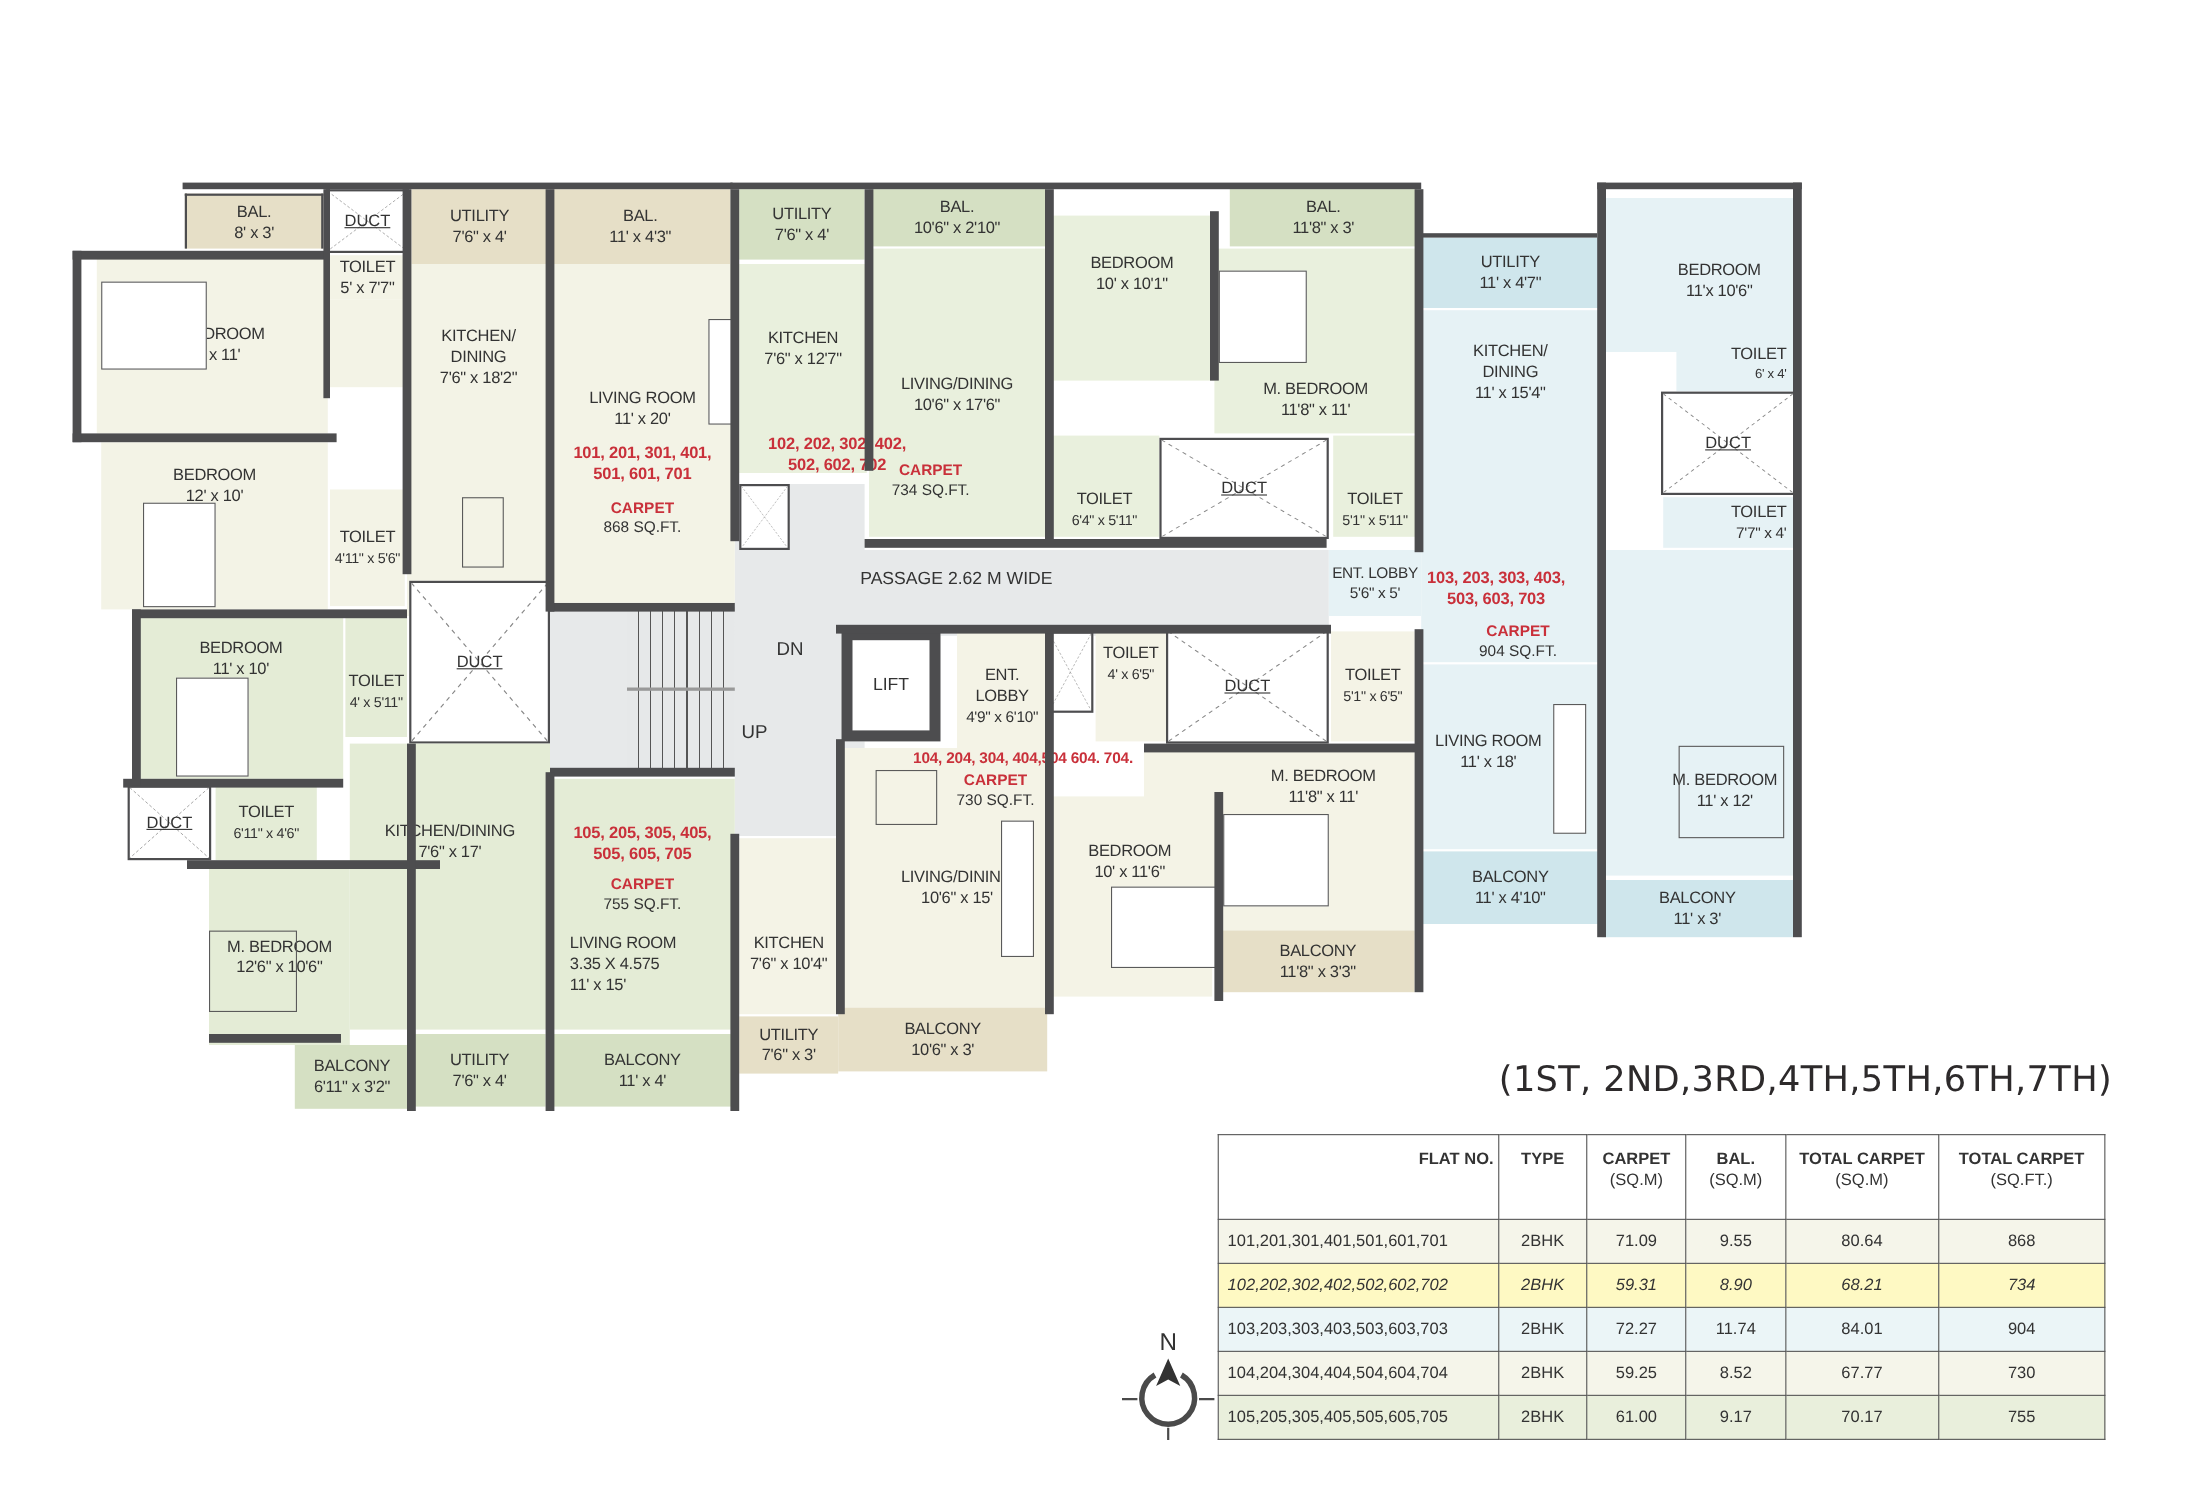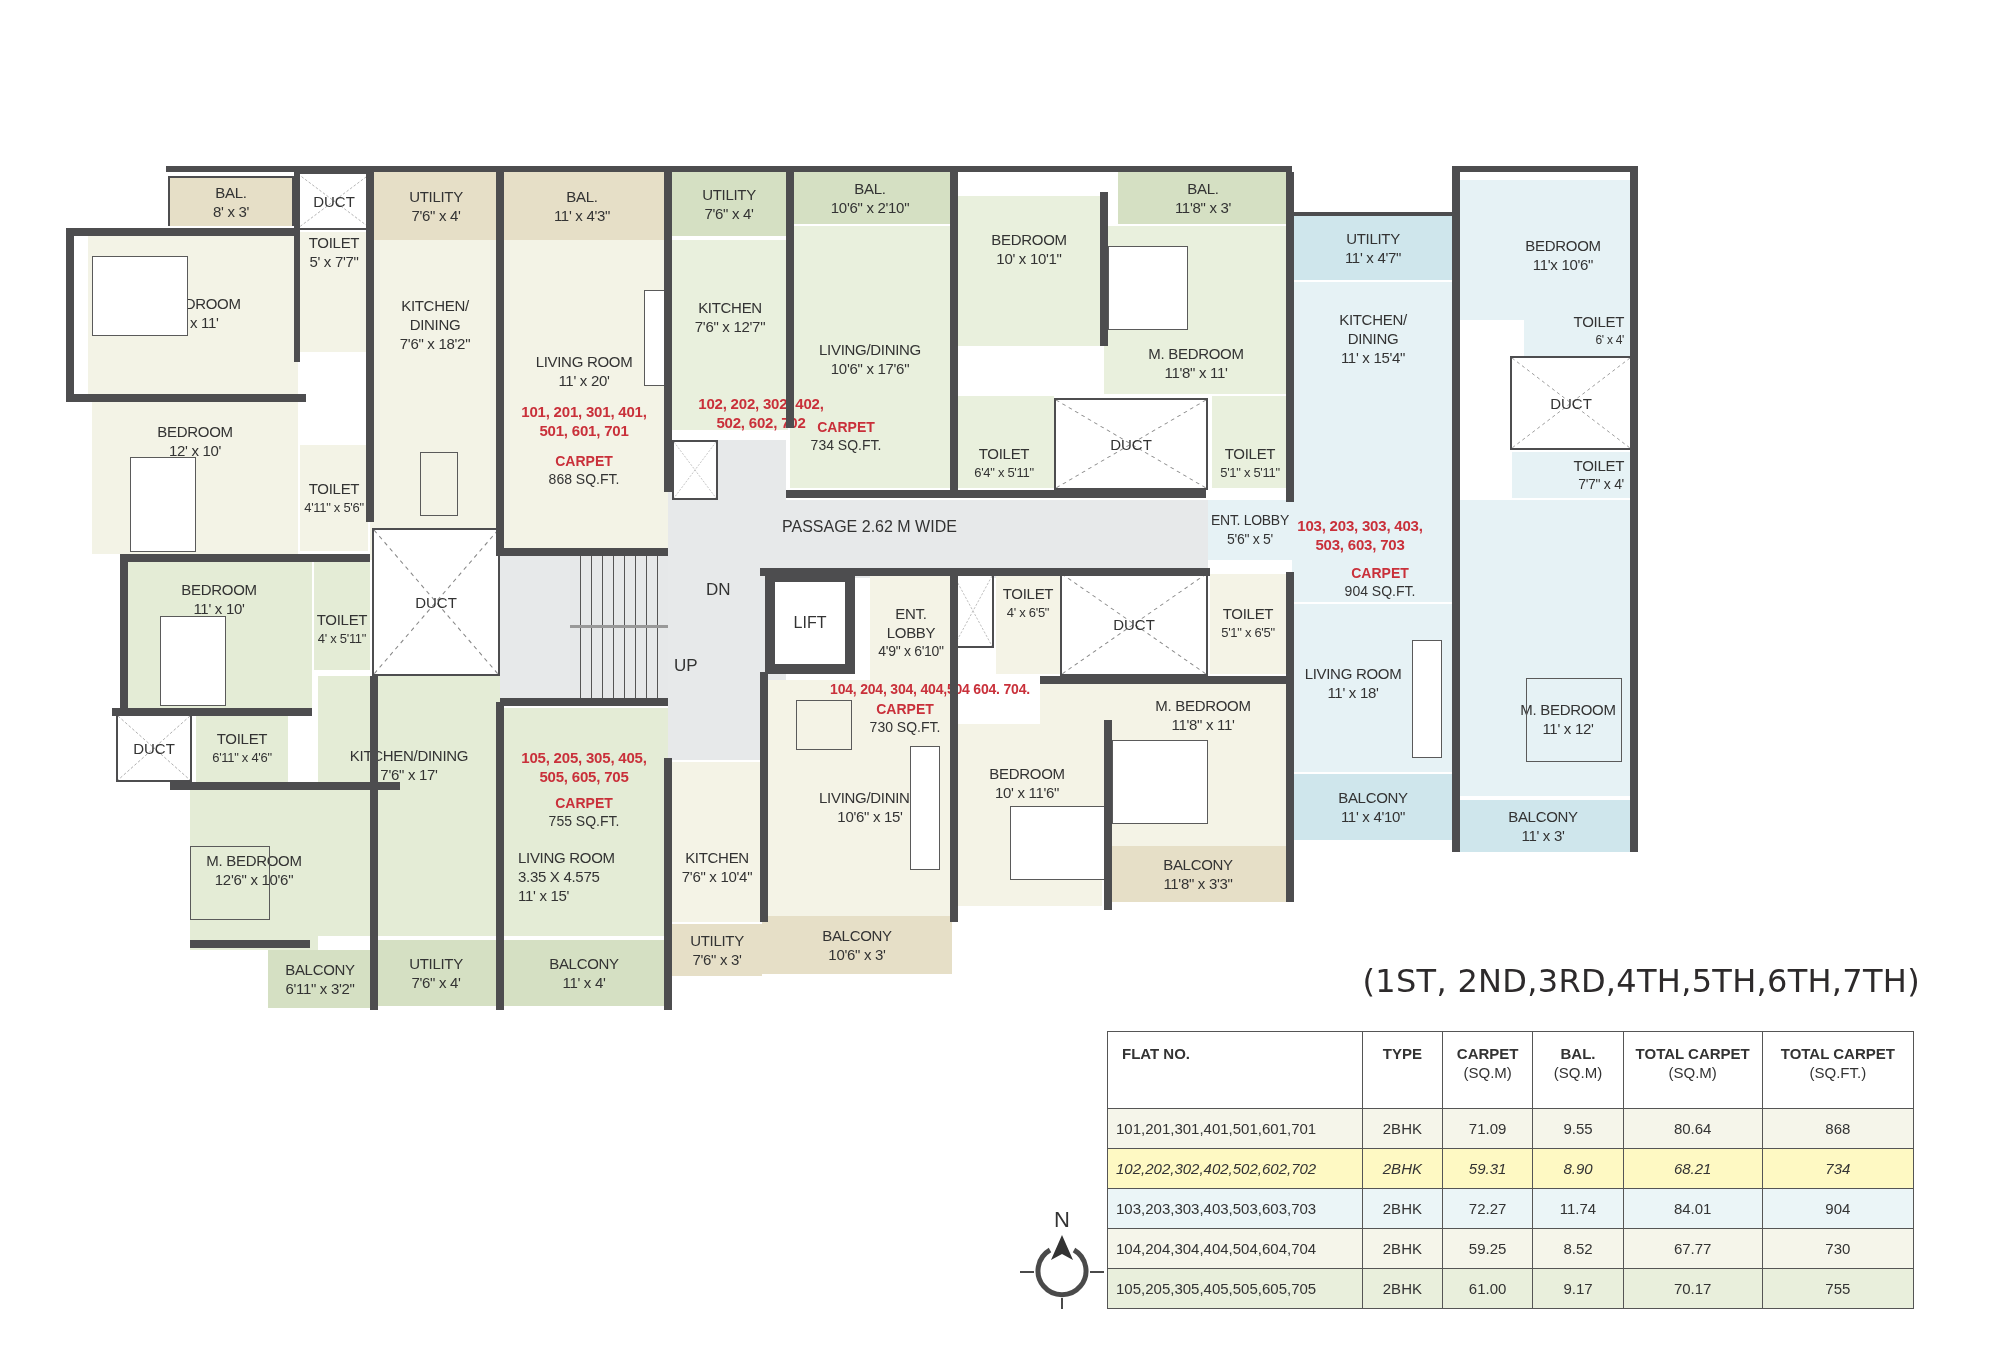--- a/index.html
+++ b/index.html
@@ -4,36 +4,36 @@
 <style>
   html,body{margin:0;padding:0;background:#ffffff;}
   body{width:2000px;height:1363px;position:relative;overflow:hidden;font-family:"Liberation Sans",sans-serif;color:#2e2e2e;}
   #plan{position:absolute;left:0;top:0;width:2000px;height:1363px;}
   .room{position:absolute;box-sizing:border-box;display:flex;flex-direction:column;align-items:center;justify-content:center;text-align:center;font-family:"Liberation Sans",sans-serif;font-size:15px;line-height:19px;color:#333;letter-spacing:-0.3px;}
   .room .nm{display:block;}
   .room .dm{display:block;}
   .wall{position:absolute;background:#4d4d4f;}
   .duct-x{position:absolute;box-sizing:border-box;background:#ffffff;border:2px solid #4d4d4f;overflow:hidden;}
   .duct-x svg{position:absolute;left:0;top:0;width:100%;height:100%;}
-  .duct-x .lbl{position:absolute;left:0;right:0;top:50%;transform:translateY(-50%);text-align:center;font-size:15px;color:#333;}
+  .duct-x .lbl{position:absolute;left:0;right:0;top:50%;transform:translateY(-50%);text-align:center;font-size:15px;color:#333;text-decoration:underline;}
   .flatlabel{position:absolute;text-align:center;font-family:"Liberation Sans",sans-serif;font-weight:bold;font-size:15px;line-height:19px;color:#c9303a;letter-spacing:-0.2px;}
   .carpet{position:absolute;text-align:center;font-family:"Liberation Sans",sans-serif;font-size:14px;line-height:18px;color:#333;}
   .carpet .ck{display:block;color:#c9303a;font-weight:bold;}
   .furn{position:absolute;box-sizing:border-box;border:1.5px solid #5a5a5a;background:#ffffff;}
   .stairs{position:absolute;box-sizing:border-box;background:repeating-linear-gradient(90deg,#e6e8e9 0px,#e6e8e9 44px,#555 44px,#555 46px);}
   .stairlbl{position:absolute;font-size:17px;color:#333;}
   .lift{position:absolute;box-sizing:border-box;background:#fff;border:10px solid #4d4d4f;display:flex;align-items:center;justify-content:center;font-size:16px;color:#333;}
   .passage{position:absolute;background:#e7e9ea;}
   .title1{position:absolute;left:1440px;top:908px;width:480px;text-align:right;font-family:"DejaVu Sans",sans-serif;font-weight:bold;font-size:38px;letter-spacing:0.5px;color:#2d2a2b;}
   .title2{position:absolute;left:1240px;top:962px;width:680px;text-align:right;font-family:"DejaVu Sans",sans-serif;font-size:32px;letter-spacing:0.3px;color:#2d2a2b;}
   table.area{position:absolute;left:1107px;top:1031px;width:807px;border-collapse:collapse;font-family:"Liberation Sans",sans-serif;font-size:15px;color:#333;}
   table.area th,table.area td{border:1.5px solid #555;text-align:center;padding:0 4px;}
   table.area th{height:64px;vertical-align:top;padding-top:12px;font-weight:bold;font-size:15px;line-height:19px;background:#ffffff;}
   table.area th .sub{display:block;font-weight:normal;}
-  table.area th.flat{text-align:left;padding-left:14px;}
+  table.area th.flat{text-align:right;padding-left:14px;}
   table.area td{height:39px;}
   table.area td.flat{text-align:left;padding-left:8px;}
   .compass{position:absolute;left:1012px;top:1205px;width:100px;height:105px;}
 </style>
 </head>
 <body>
 
 <div id="plan">
 
   <div class="passage" style="left:668px;top:500px;width:540px;height:78px;"></div>

